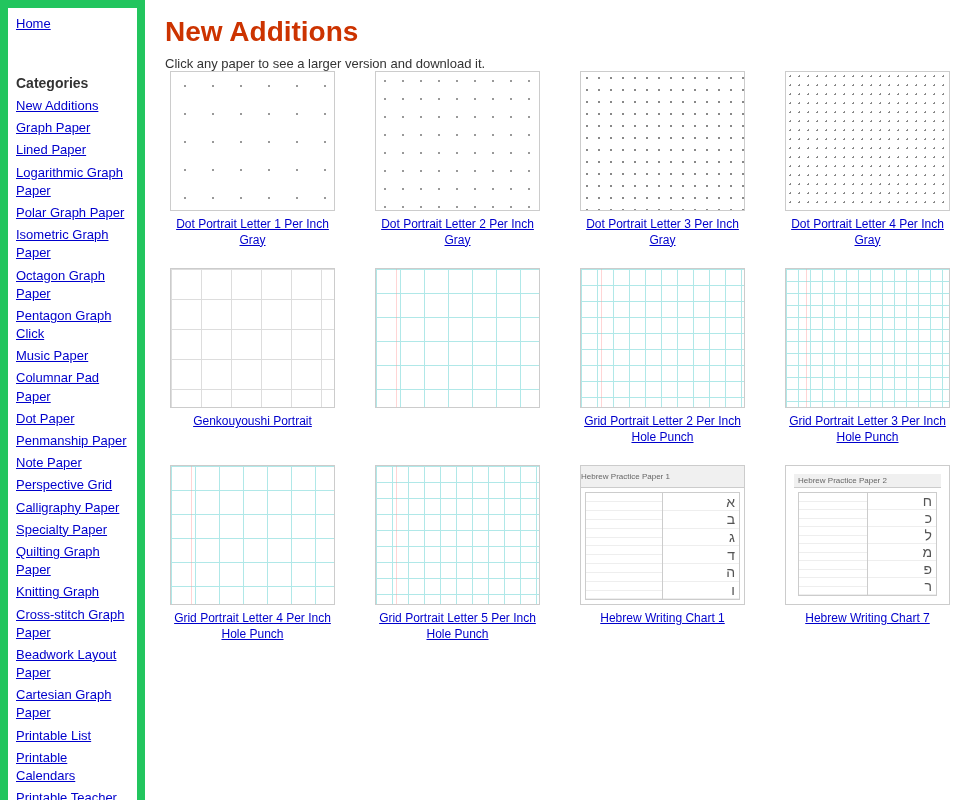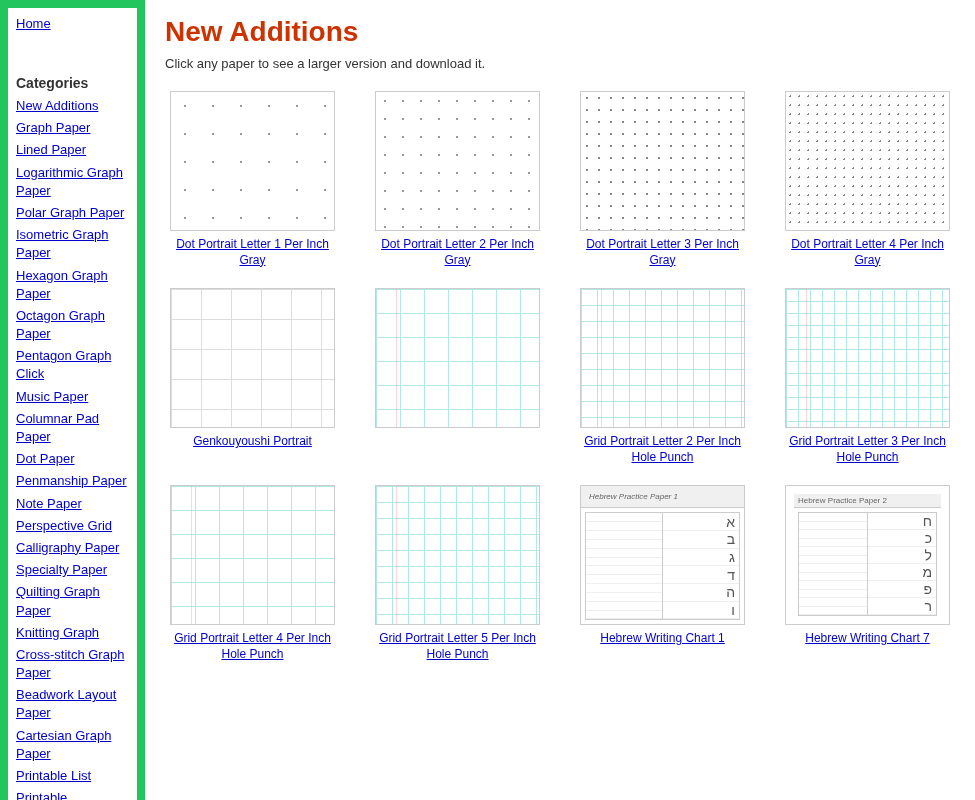--- a/index.html
+++ b/index.html
@@ -43,21 +43,20 @@
     }
     .page-title {
       font-size: 28px;
       font-weight: bold;
       color: #cc3300;
       margin-bottom: 8px;
     }
     .subtitle {
       font-size: 13px;
       color: #333;
-      margin-bottom: 20px;
     }
 
     
     .paper-grid {
       display: grid;
       grid-template-columns: repeat(4, 1fr);
       gap: 20px 30px;
     }
     .paper-item {
       display: flex;
@@ -152,21 +151,20 @@
     <a class="sidebar-home">Home</a>
     <span class="sidebar-categories-label">Categories</span>
     <nav class="sidebar-nav">
 
     <a href="#">New Additions</a>
         <a href="#">Graph Paper</a>
         <a href="#">Lined Paper</a>
         <a href="#">Logarithmic Graph Paper</a>
         <a href="#">Polar Graph Paper</a>
         <a href="#">Isometric Graph Paper</a>
-        <a href="#">Hexagon Graph Paper</a>
         <a href="#">Octagon Graph Paper</a>
         <a href="#">Pentagon Graph Click</a>
         <a href="#">Music Paper</a>
         <a href="#">Columnar Pad Paper</a>
         <a href="#">Dot Paper</a>
         <a href="#">Penmanship Paper</a>
         <a href="#">Note Paper</a>
         <a href="#">Perspective Grid</a>
         <a href="#">Calligraphy Paper</a>
         <a href="#">Specialty Paper</a>
@@ -231,21 +229,21 @@
           <a href="#" class="paper-label">Grid Portrait Letter 4 Per Inch Hole Punch</a>
         </div>
         <div class="paper-item">
           <div class="paper-thumbnail grid-cyan-2">
             <div style="position: absolute; left: 20px; top: 0px; bottom: 0px; width: 1px; background-color: rgba(255, 150, 150, 0.4);"></div>
           </div>
           <a href="#" class="paper-label">Grid Portrait Letter 5 Per Inch Hole Punch</a>
         </div>
         <div class="paper-item">
           <div class="paper-thumbnail" style="display: flex; flex-direction: column; padding: 0px;">
-            <div class="hebrew-header" style="font-size: 8px; color: rgb(102, 102, 102); padding: 2px 8px; border-bottom: 1px solid rgb(204, 204, 204); font-style: italic;">Hebrew Practice Paper 1</div>
+            <div class="hebrew-header" style="font-size: 8px; color: rgb(102, 102, 102); padding: 2px 0; border-bottom: 1px solid rgb(204, 204, 204);">Hebrew Practice Paper 1</div>
             <div style="flex: 1 1 0%; display: grid; grid-template-columns: 1fr 1fr; border: 1px solid rgb(204, 204, 204); margin: 4px;">
               <div style="border-right: 1px solid rgb(204, 204, 204); display: flex; flex-direction: column;">
                 <div style="flex: 1 1 0%; border-bottom: 1px solid rgb(238, 238, 238); display: flex; align-items: center; padding-left: 4px; background-image: repeating-linear-gradient(transparent, transparent 8px, rgb(238, 238, 238) 8px, rgb(238, 238, 238) 9px);"></div>
                 <div style="flex: 1 1 0%; border-bottom: 1px solid rgb(238, 238, 238); display: flex; align-items: center; padding-left: 4px; background-image: repeating-linear-gradient(transparent, transparent 8px, rgb(238, 238, 238) 8px, rgb(238, 238, 238) 9px);"></div>
                 <div style="flex: 1 1 0%; border-bottom: 1px solid rgb(238, 238, 238); display: flex; align-items: center; padding-left: 4px; background-image: repeating-linear-gradient(transparent, transparent 8px, rgb(238, 238, 238) 8px, rgb(238, 238, 238) 9px);"></div>
                 <div style="flex: 1 1 0%; border-bottom: 1px solid rgb(238, 238, 238); display: flex; align-items: center; padding-left: 4px; background-image: repeating-linear-gradient(transparent, transparent 8px, rgb(238, 238, 238) 8px, rgb(238, 238, 238) 9px);"></div>
                 <div style="flex: 1 1 0%; border-bottom: 1px solid rgb(238, 238, 238); display: flex; align-items: center; padding-left: 4px; background-image: repeating-linear-gradient(transparent, transparent 8px, rgb(238, 238, 238) 8px, rgb(238, 238, 238) 9px);"></div>
                 <div style="flex: 1 1 0%; border-bottom: 1px solid rgb(238, 238, 238); display: flex; align-items: center; padding-left: 4px; background-image: repeating-linear-gradient(transparent, transparent 8px, rgb(238, 238, 238) 8px, rgb(238, 238, 238) 9px);"></div>
               </div>
               <div style="display: flex; flex-direction: column;">

